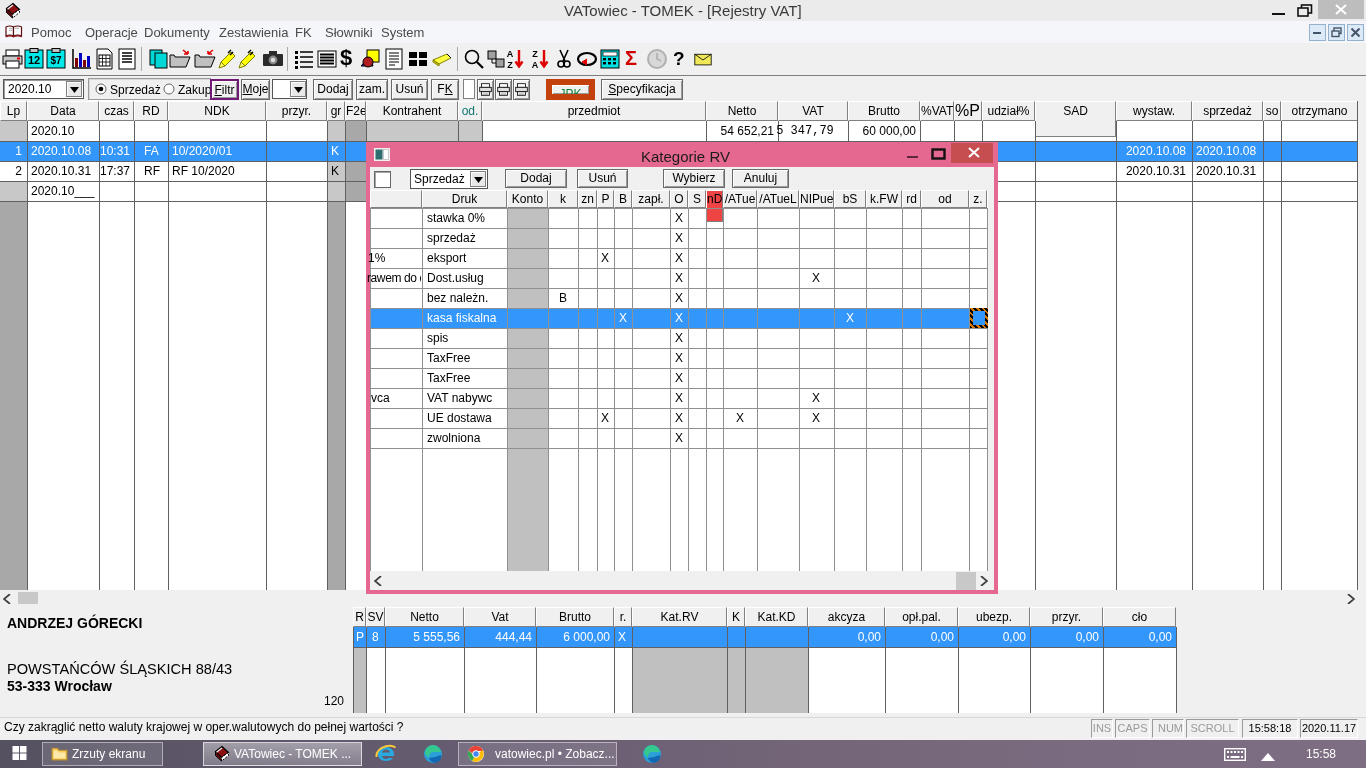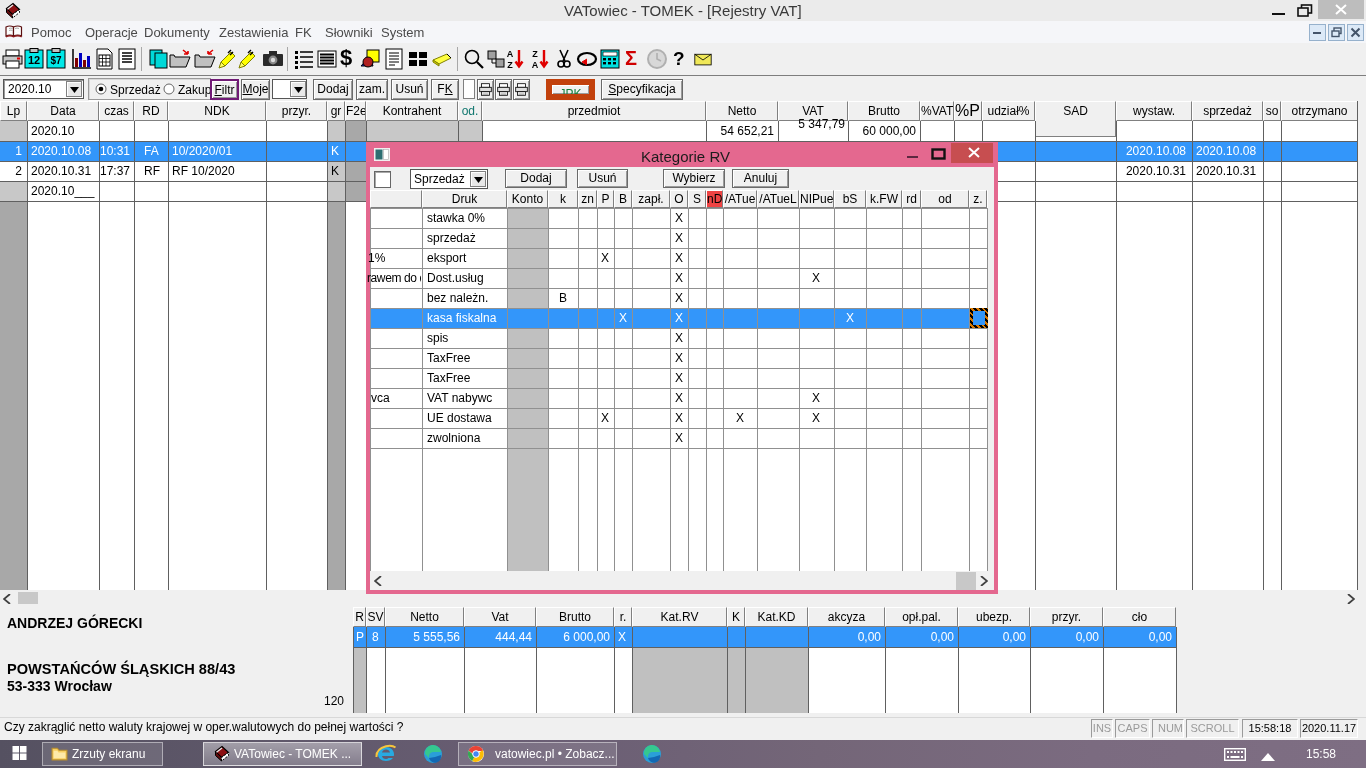--- a/index.html
+++ b/index.html
@@ -307,21 +307,21 @@
 <div class="ab" style="left:1192px;top:121px;width:1px;height:469px;background:#606060"></div>
 <div class="ab" style="left:1263px;top:121px;width:1px;height:469px;background:#606060"></div>
 <div class="ab" style="left:1281px;top:121px;width:1px;height:469px;background:#606060"></div>
 <div class="ab" style="left:1357px;top:101px;width:1px;height:489px;background:#606060"></div>
 <div class="ab" style="left:0px;top:141px;width:1358px;height:1px;background:#606060"></div>
 <div class="ab" style="left:0px;top:161px;width:1358px;height:1px;background:#606060"></div>
 <div class="ab" style="left:0px;top:181px;width:1358px;height:1px;background:#606060"></div>
 <div class="ab" style="left:0px;top:201px;width:1358px;height:1px;background:#606060"></div>
 <div class="ab t" style="left:31px;top:124px;">2020.10</div>
 <div class="ab t" style="left:694px;top:124px;width:80px;text-align:right;">54 652,21</div>
-<div class="ab t" style="left:765px;top:117px;width:80px;text-align:right;">5 347,79</div>
+<div class="ab t" style="left:765px;top:124px;width:80px;text-align:center;font-family:Liberation Mono, monospace;">5 347,79</div>
 <div class="ab t" style="left:836px;top:124px;width:80px;text-align:right;">60 000,00</div>
 <div class="ab t" style="left:2px;top:144px;width:20px;text-align:right;color:#fff">1</div>
 <div class="ab t" style="left:31px;top:144px;color:#fff">2020.10.08</div>
 <div class="ab t" style="left:90px;top:144px;width:40px;text-align:right;color:#fff">10:31</div>
 <div class="ab t" style="left:144px;top:144px;color:#fff">FA</div>
 <div class="ab t" style="left:172px;top:144px;color:#fff">10/2020/01</div>
 <div class="ab t" style="left:331px;top:144px;color:#fff">K</div>
 <div class="ab t" style="left:1106px;top:144px;width:80px;text-align:right;color:#fff">2020.10.08</div>
 <div class="ab t" style="left:1196px;top:144px;color:#fff">2020.10.08</div>
 <div class="ab t" style="left:2px;top:164px;width:20px;text-align:right;">2</div>
@@ -336,21 +336,21 @@
 <div class="ab" style="left:0px;top:592px;width:1366px;height:13px;background:#f0f0f0"></div>
 <svg class="ab" style="left:3px;top:594px" width="8" height="10" viewBox="0 0 8 10">
     <path d="M7 0 L1 5 L7 10" fill="none" stroke="#404040" stroke-width="1.8"></path>
   </svg>
 <div class="ab" style="left:18px;top:592px;width:20px;height:12px;background:#c8c8c8"></div>
 <svg class="ab" style="left:1347px;top:594px" width="8" height="10" viewBox="0 0 8 10">
     <path d="M1 0 L7 5 L1 10" fill="none" stroke="#404040" stroke-width="1.8"></path>
   </svg>
 <div class="ab" style="left:0px;top:605px;width:1366px;height:112px;background:#f0f0f0"></div>
 <div class="ab t" style="left:7px;top:615px;font-size:14px;font-weight:bold;line-height:17px">ANDRZEJ GÓRECKI</div>
-<div class="ab t" style="left:7px;top:661px;font-size:14.6px;font-weight:bold;line-height:17px">POWSTAŃCÓW ŚLĄSKICH 88/43</div>
+<div class="ab t" style="left:7px;top:661px;font-size:14.6px;font-weight:normal;line-height:17px">POWSTAŃCÓW ŚLĄSKICH 88/43</div>
 <div class="ab t" style="left:7px;top:678px;font-size:14px;font-weight:bold;line-height:17px">53-333 Wrocław</div>
 <div class="ab t" style="left:304px;top:694px;width:40px;text-align:right;">120</div>
 <div class="ab" style="left:353px;top:627px;width:823px;height:86px;background:#fff"></div>
 <div class="ab" style="left:353px;top:607px;width:13px;height:20px;background:#f0f0f0;border-top:1px solid #fff;border-left:1px solid #fff;border-right:1px solid #808080;border-bottom:1px solid #808080;font-size:12px;text-align:center;line-height:18px;overflow:hidden;color:#000">R</div>
 <div class="ab" style="left:366px;top:607px;width:19px;height:20px;background:#f0f0f0;border-top:1px solid #fff;border-left:1px solid #fff;border-right:1px solid #808080;border-bottom:1px solid #808080;font-size:12px;text-align:center;line-height:18px;overflow:hidden;color:#000">SV</div>
 <div class="ab" style="left:385px;top:607px;width:79px;height:20px;background:#f0f0f0;border-top:1px solid #fff;border-left:1px solid #fff;border-right:1px solid #808080;border-bottom:1px solid #808080;font-size:12px;text-align:center;line-height:18px;overflow:hidden;color:#000">Netto</div>
 <div class="ab" style="left:464px;top:607px;width:72px;height:20px;background:#f0f0f0;border-top:1px solid #fff;border-left:1px solid #fff;border-right:1px solid #808080;border-bottom:1px solid #808080;font-size:12px;text-align:center;line-height:18px;overflow:hidden;color:#000">Vat</div>
 <div class="ab" style="left:536px;top:607px;width:78px;height:20px;background:#f0f0f0;border-top:1px solid #fff;border-left:1px solid #fff;border-right:1px solid #808080;border-bottom:1px solid #808080;font-size:12px;text-align:center;line-height:18px;overflow:hidden;color:#000">Brutto</div>
 <div class="ab" style="left:614px;top:607px;width:18px;height:20px;background:#f0f0f0;border-top:1px solid #fff;border-left:1px solid #fff;border-right:1px solid #808080;border-bottom:1px solid #808080;font-size:12px;text-align:center;line-height:18px;overflow:hidden;color:#000">r.</div>
 <div class="ab" style="left:632px;top:607px;width:95px;height:20px;background:#f0f0f0;border-top:1px solid #fff;border-left:1px solid #fff;border-right:1px solid #808080;border-bottom:1px solid #808080;font-size:12px;text-align:center;line-height:18px;overflow:hidden;color:#000">Kat.RV</div>
@@ -495,21 +495,21 @@
 <div class="ab" style="left:370px;top:190px;width:52px;height:18px;background:#f0f0f0;border-top:1px solid #fff;border-left:1px solid #fff;border-right:1px solid #808080;border-bottom:1px solid #808080;font-size:12px;text-align:center;line-height:16px;overflow:hidden;color:#000"></div>
 <div class="ab" style="left:422px;top:190px;width:85px;height:18px;background:#f0f0f0;border-top:1px solid #fff;border-left:1px solid #fff;border-right:1px solid #808080;border-bottom:1px solid #808080;font-size:12px;text-align:center;line-height:16px;overflow:hidden;color:#000">Druk</div>
 <div class="ab" style="left:507px;top:190px;width:41px;height:18px;background:#f0f0f0;border-top:1px solid #fff;border-left:1px solid #fff;border-right:1px solid #808080;border-bottom:1px solid #808080;font-size:12px;text-align:center;line-height:16px;overflow:hidden;color:#000">Konto</div>
 <div class="ab" style="left:548px;top:190px;width:30px;height:18px;background:#f0f0f0;border-top:1px solid #fff;border-left:1px solid #fff;border-right:1px solid #808080;border-bottom:1px solid #808080;font-size:12px;text-align:center;line-height:16px;overflow:hidden;color:#000">k</div>
 <div class="ab" style="left:578px;top:190px;width:19px;height:18px;background:#f0f0f0;border-top:1px solid #fff;border-left:1px solid #fff;border-right:1px solid #808080;border-bottom:1px solid #808080;font-size:12px;text-align:center;line-height:16px;overflow:hidden;color:#000">zn</div>
 <div class="ab" style="left:597px;top:190px;width:17px;height:18px;background:#f0f0f0;border-top:1px solid #fff;border-left:1px solid #fff;border-right:1px solid #808080;border-bottom:1px solid #808080;font-size:12px;text-align:center;line-height:16px;overflow:hidden;color:#000">P</div>
 <div class="ab" style="left:614px;top:190px;width:18px;height:18px;background:#f0f0f0;border-top:1px solid #fff;border-left:1px solid #fff;border-right:1px solid #808080;border-bottom:1px solid #808080;font-size:12px;text-align:center;line-height:16px;overflow:hidden;color:#000">B</div>
 <div class="ab" style="left:632px;top:190px;width:38px;height:18px;background:#f0f0f0;border-top:1px solid #fff;border-left:1px solid #fff;border-right:1px solid #808080;border-bottom:1px solid #808080;font-size:12px;text-align:center;line-height:16px;overflow:hidden;color:#000">zapł.</div>
 <div class="ab" style="left:670px;top:190px;width:18px;height:18px;background:#f0f0f0;border-top:1px solid #fff;border-left:1px solid #fff;border-right:1px solid #808080;border-bottom:1px solid #808080;font-size:12px;text-align:center;line-height:16px;overflow:hidden;color:#000">O</div>
 <div class="ab" style="left:688px;top:190px;width:18px;height:18px;background:#f0f0f0;border-top:1px solid #fff;border-left:1px solid #fff;border-right:1px solid #808080;border-bottom:1px solid #808080;font-size:12px;text-align:center;line-height:16px;overflow:hidden;color:#000">S</div>
-<div class="ab" style="left:706px;top:190px;width:17px;height:18px;background:#ef4444;border-top:1px solid #fff;border-left:1px solid #fff;border-right:1px solid #808080;border-bottom:1px solid #808080;font-size:12px;text-align:center;line-height:16px;overflow:hidden;color:#000">nD</div>
+<div class="ab" style="left:706px;top:190px;width:17px;height:32px;background:#ef4444;border-top:1px solid #fff;border-left:1px solid #fff;border-right:1px solid #808080;border-bottom:1px solid #808080;font-size:12px;text-align:center;line-height:16px;overflow:hidden;color:#000">nD</div>
 <div class="ab" style="left:723px;top:190px;width:34px;height:18px;background:#f0f0f0;border-top:1px solid #fff;border-left:1px solid #fff;border-right:1px solid #808080;border-bottom:1px solid #808080;font-size:12px;text-align:center;line-height:16px;overflow:hidden;color:#000">/ATue</div>
 <div class="ab" style="left:757px;top:190px;width:42px;height:18px;background:#f0f0f0;border-top:1px solid #fff;border-left:1px solid #fff;border-right:1px solid #808080;border-bottom:1px solid #808080;font-size:12px;text-align:center;line-height:16px;overflow:hidden;color:#000">/ATueL</div>
 <div class="ab" style="left:799px;top:190px;width:35px;height:18px;background:#f0f0f0;border-top:1px solid #fff;border-left:1px solid #fff;border-right:1px solid #808080;border-bottom:1px solid #808080;font-size:12px;text-align:center;line-height:16px;overflow:hidden;color:#000">NIPue</div>
 <div class="ab" style="left:834px;top:190px;width:32px;height:18px;background:#f0f0f0;border-top:1px solid #fff;border-left:1px solid #fff;border-right:1px solid #808080;border-bottom:1px solid #808080;font-size:12px;text-align:center;line-height:16px;overflow:hidden;color:#000">bS</div>
 <div class="ab" style="left:866px;top:190px;width:36px;height:18px;background:#f0f0f0;border-top:1px solid #fff;border-left:1px solid #fff;border-right:1px solid #808080;border-bottom:1px solid #808080;font-size:12px;text-align:center;line-height:16px;overflow:hidden;color:#000">k.FW</div>
 <div class="ab" style="left:902px;top:190px;width:19px;height:18px;background:#f0f0f0;border-top:1px solid #fff;border-left:1px solid #fff;border-right:1px solid #808080;border-bottom:1px solid #808080;font-size:12px;text-align:center;line-height:16px;overflow:hidden;color:#000">rd</div>
 <div class="ab" style="left:921px;top:190px;width:48px;height:18px;background:#f0f0f0;border-top:1px solid #fff;border-left:1px solid #fff;border-right:1px solid #808080;border-bottom:1px solid #808080;font-size:12px;text-align:center;line-height:16px;overflow:hidden;color:#000">od</div>
 <div class="ab" style="left:969px;top:190px;width:18px;height:18px;background:#f0f0f0;border-top:1px solid #fff;border-left:1px solid #fff;border-right:1px solid #808080;border-bottom:1px solid #808080;font-size:12px;text-align:center;line-height:16px;overflow:hidden;color:#000">z.</div>
 <div class="ab" style="left:507px;top:208px;width:41px;height:363px;background:#c0c0c0"></div>
 <div class="ab" style="left:370px;top:308px;width:618px;height:20px;background:#3396fa"></div>

